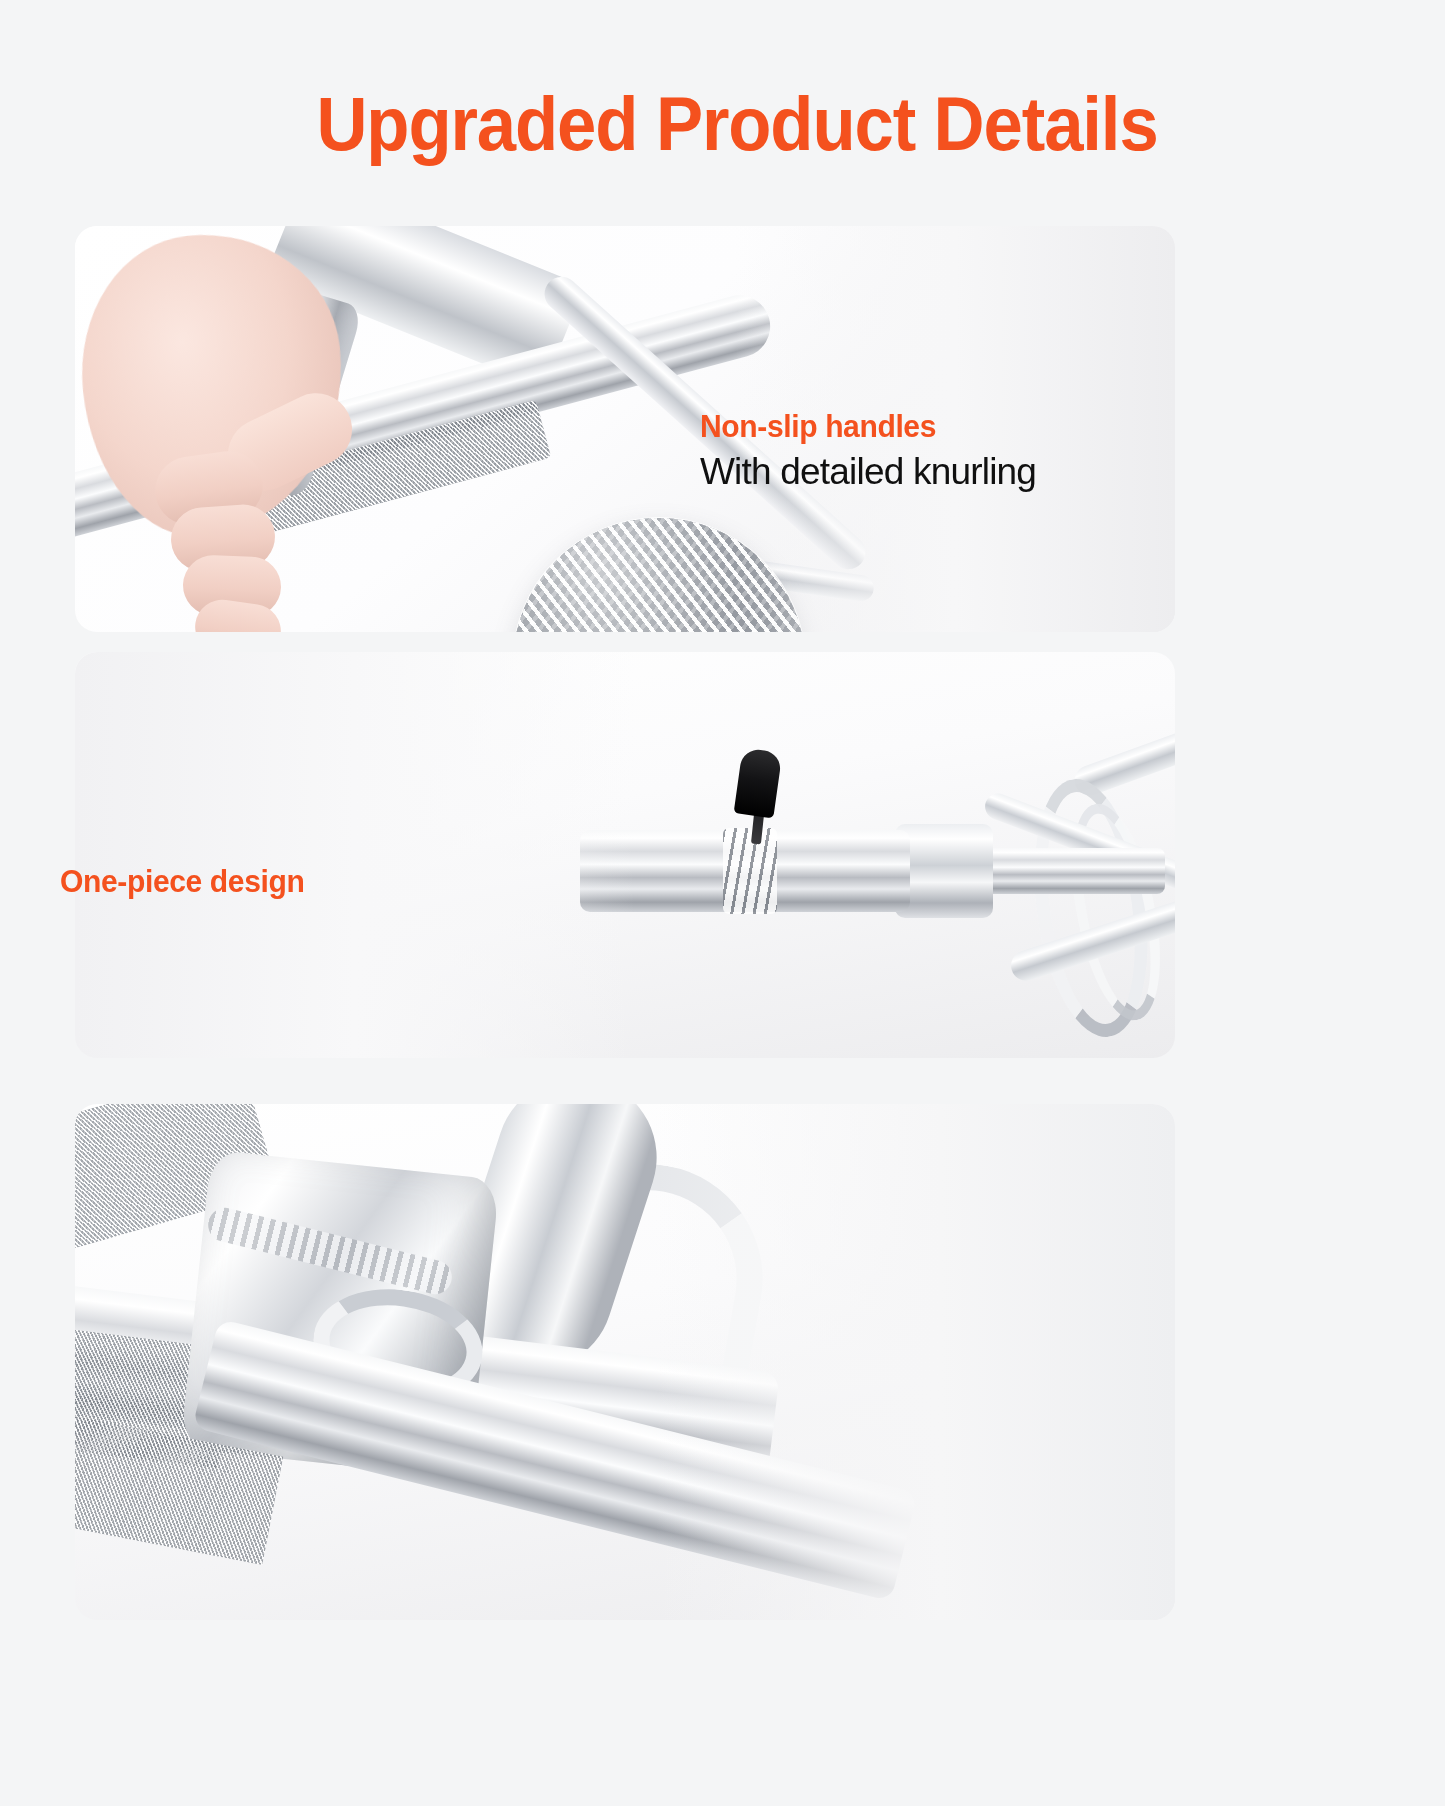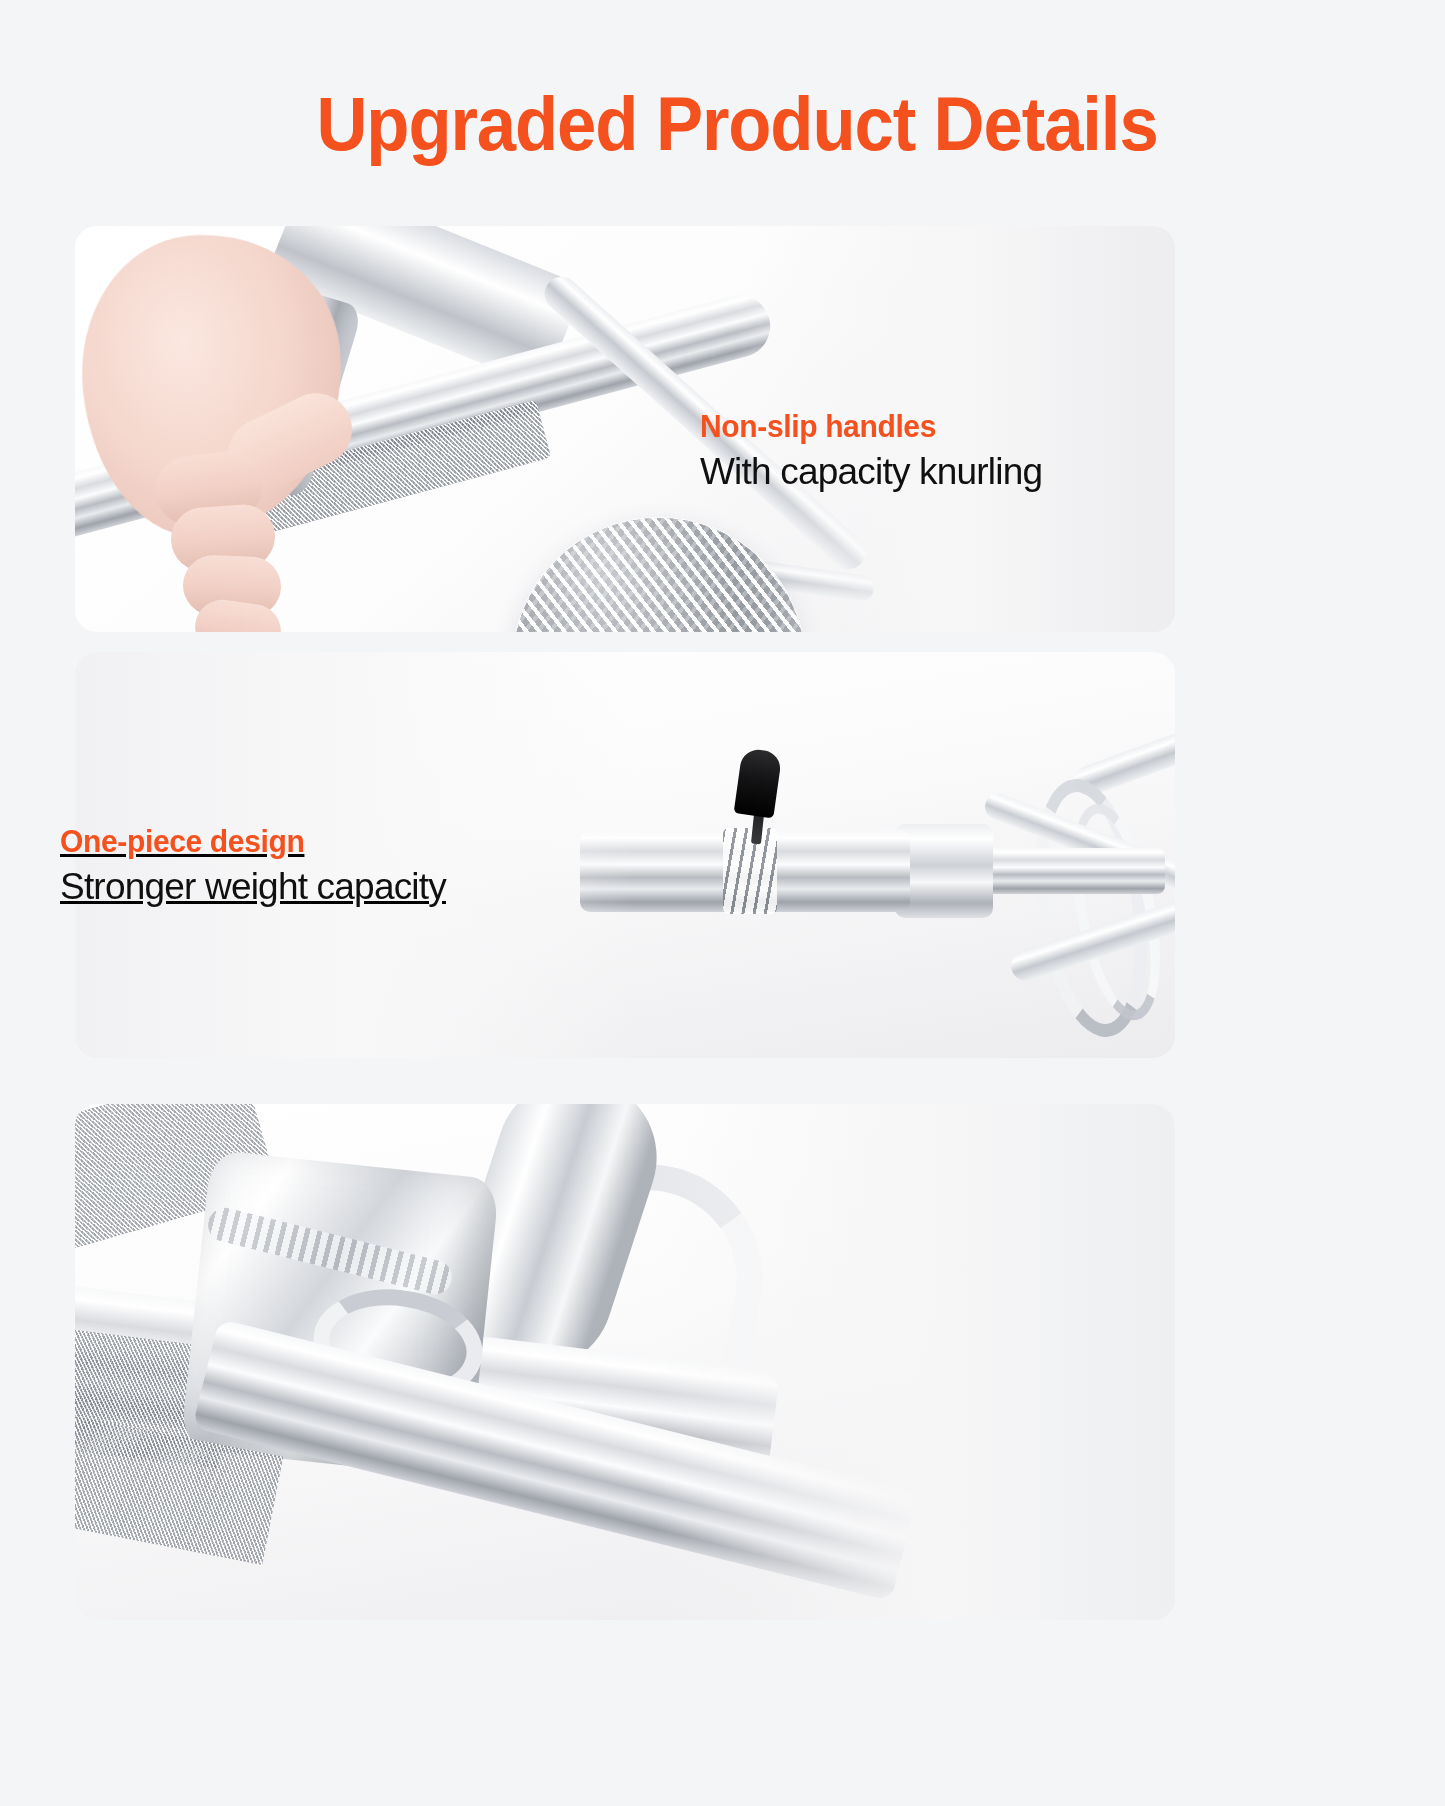--- a/index.html
+++ b/index.html
@@ -73,21 +73,21 @@
     color: #101010;
     font-weight: normal;
     font-size: 37px;
     letter-spacing: -0.8px;
     line-height: 1.2;
     white-space: nowrap;
     margin-top: 5px;
   }
 
   .tb-1 { left: 700px; top: 385px; }
-  .tb-2 { left: 60px;  top: 800px; text-decoration: underline; }
+  .tb-2 { left: 60px;  top: 840px; }
   .tb-3 { left: 615px; top: 1160px; }
 
   
 
   .photo {
     position: absolute;
     inset: 0;
     overflow: hidden;
   }
 
@@ -441,21 +441,21 @@
         <div class="knurl-big"></div>
         <div class="gloss"></div>
       </div>
 
       <div class="c1-fade"></div>
     </div>
   </div>
 
   <div class="text-block tb-1">
     <div class="headline">Non-slip handles</div>
-    <div class="subline">With capacity knurling</div>
+    <div class="subline">With detailed knurling</div>
   </div>
 
   <div class="card card-2">
     <div class="photo">
       <div class="c2-ybar-a"></div>
       <div class="c2-ring"></div>
       <div class="c2-ring2"></div>
       <div class="c2-arm-diag"></div>
       <div class="c2-ybar-b"></div>
       <div class="c2-shaft chrome"></div>
@@ -463,21 +463,20 @@
       <div class="c2-sleeve chrome"></div>
       <div class="c2-spring"></div>
       <div class="c2-clip-stem"></div>
       <div class="c2-clip"></div>
       <div class="c2-fade"></div>
     </div>
   </div>
 
   <div class="text-block tb-2">
     <div class="headline">One-piece design</div>
-    <div class="subline">Stronger weight capacity</div>
   </div>
 
   <div class="card card-3">
     <div class="photo">
       <div class="c3-knurl-top chrome knurl-tex"></div>
       <div class="c3-tube-loop"></div>
       <div class="c3-tube-up chrome-v"></div>
       <div class="c3-bar-main chrome"></div>
       <div class="c3-knurl-left knurl-tex"></div>
       <div class="c3-hub"></div>

